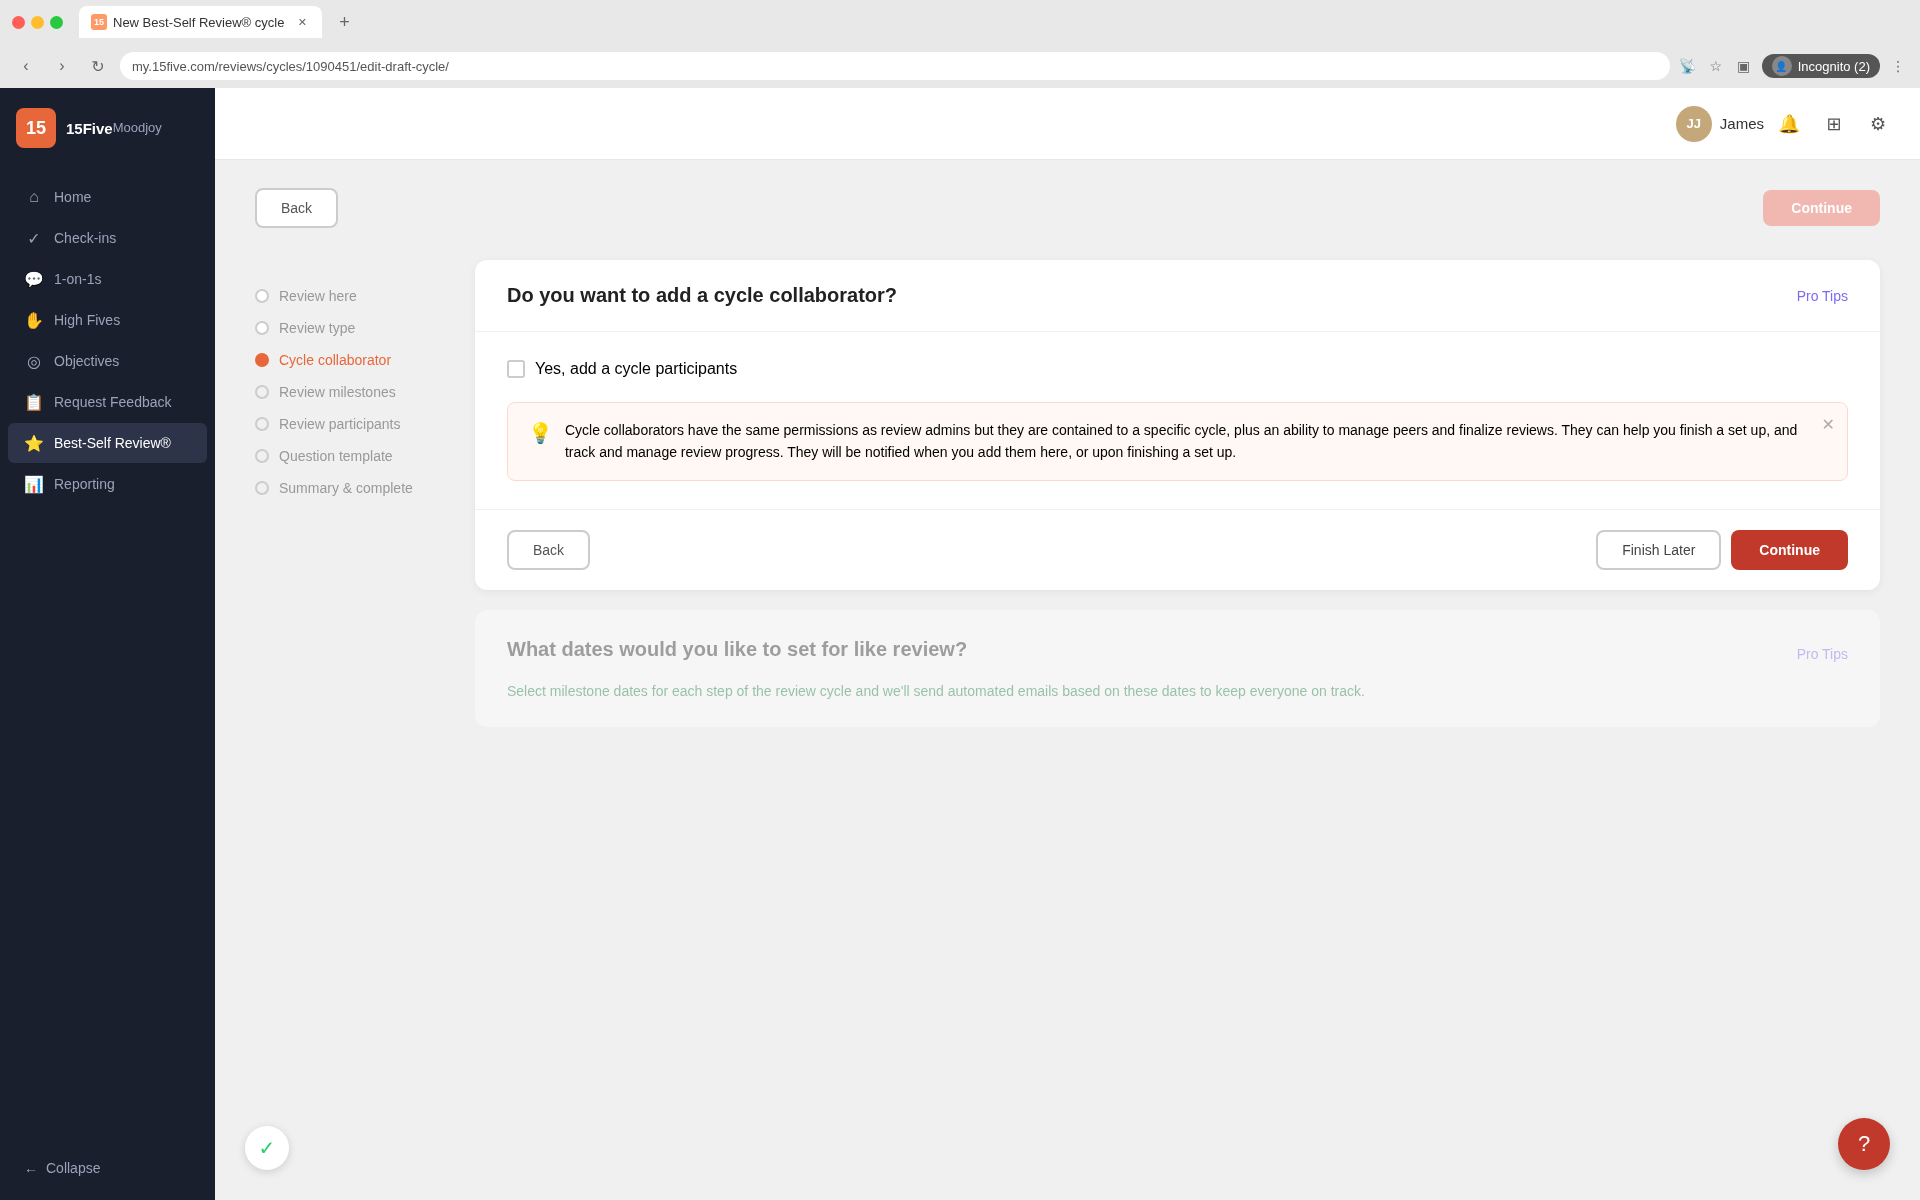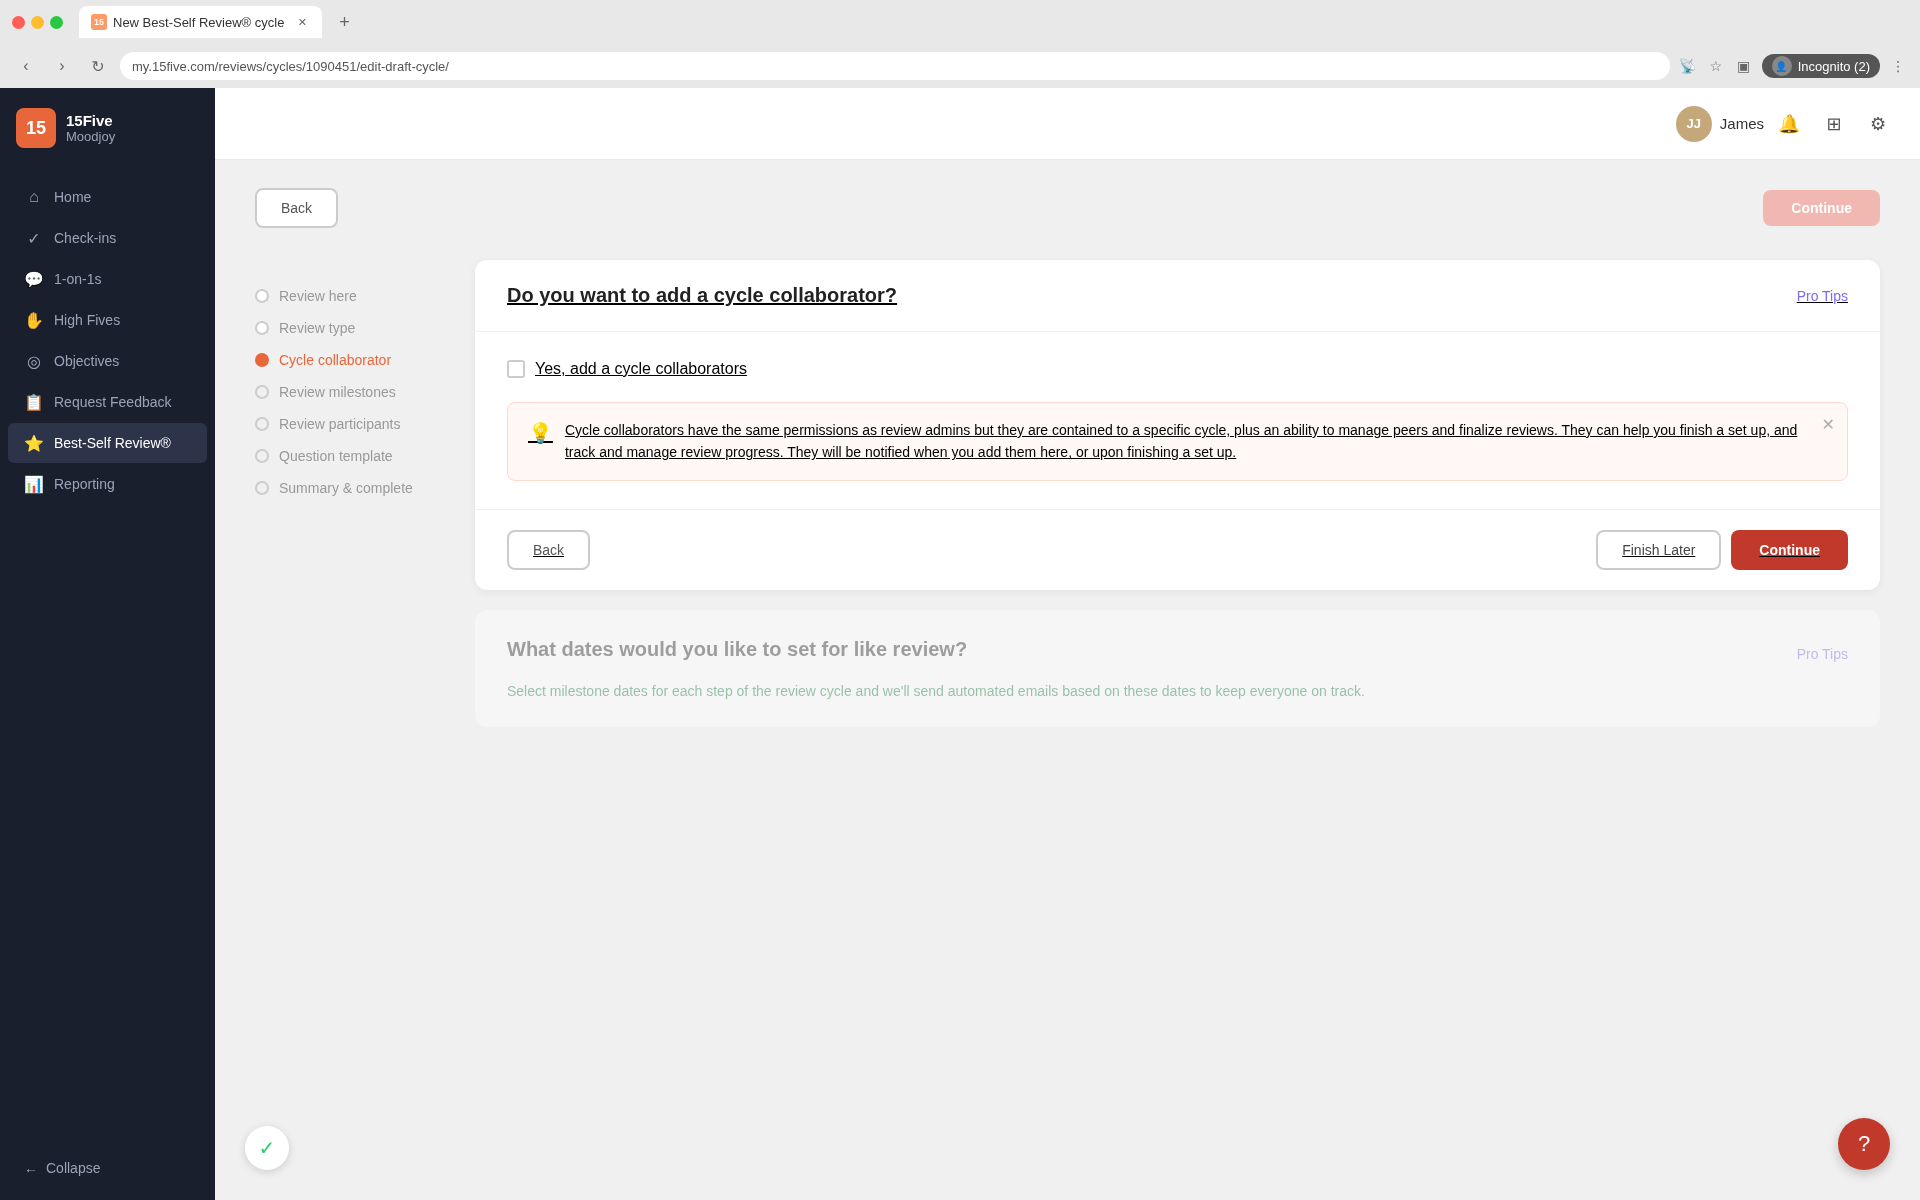--- a/index.html
+++ b/index.html
@@ -25,21 +25,21 @@
     .profile-btn { display: flex; align-items: center; gap: 6px; background: #555; border-radius: 14px; padding: 2px 10px; color: white; font-size: 13px; cursor: pointer; }
     .profile-avatar-sm { width: 20px; height: 20px; background: #888; border-radius: 50%; display: flex; align-items: center; justify-content: center; font-size: 10px; color: white; }
 
     
     .app { display: flex; flex: 1; height: calc(1200px - 88px); }
 
     
     .sidebar { width: 215px; background: #1a1f2e; display: flex; flex-direction: column; padding: 0; flex-shrink: 0; }
     .sidebar-logo { display: flex; align-items: center; gap: 10px; padding: 20px 16px; }
     .logo-icon { width: 40px; height: 40px; background: #e8673a; border-radius: 8px; display: flex; align-items: center; justify-content: center; font-size: 18px; color: white; font-weight: bold; flex-shrink: 0; }
-    .logo-text { display: flex; flex-direction: column; }
+    .logo-text { display: flex; flex-direction: row; }
     .logo-name { color: white; font-size: 15px; font-weight: 600; }
     .logo-sub { color: #9ba3b8; font-size: 13px; }
     .sidebar-nav { flex: 1; padding: 8px 0; }
     .nav-item { display: flex; align-items: center; gap: 10px; padding: 10px 16px; color: #9ba3b8; font-size: 14px; cursor: pointer; border-radius: 6px; margin: 1px 8px; }
     .nav-item.active { background: #2d3348; color: white; }
     .nav-icon { width: 20px; height: 20px; display: flex; align-items: center; justify-content: center; font-size: 16px; flex-shrink: 0; }
     .sidebar-bottom { padding: 16px; }
     .collapse-btn { display: flex; align-items: center; gap: 8px; color: #9ba3b8; font-size: 14px; cursor: pointer; padding: 8px; }
 
     
@@ -59,21 +59,21 @@
 
     
     .steps-panel { width: 220px; padding: 20px 0; }
     .step-item { display: flex; align-items: center; gap: 10px; padding: 8px 0; color: #999; font-size: 14px; }
     .step-item.active { color: #e8673a; font-weight: 500; }
     .step-dot { width: 14px; height: 14px; border-radius: 50%; border: 2px solid #ccc; flex-shrink: 0; }
     .step-dot.active { background: #e8673a; border-color: #e8673a; }
     .step-dot.completed { background: white; border-color: #ccc; }
 
     
-    .main-card { flex: 1; background: white; border-radius: 12px; overflow: hidden; box-shadow: 0 2px 8px rgba(0,0,0,0.06); text-decoration: underline; }
+    .main-card { flex: 1; background: white; border-radius: 12px; overflow: hidden; box-shadow: 0 2px 8px rgba(0,0,0,0.06); }
 
     
     .section-header { padding: 24px 32px; border-bottom: 1px solid #f0f0f0; display: flex; justify-content: space-between; align-items: center; }
     .section-title { font-size: 20px; font-weight: 600; color: #222; }
     .pro-tips-link { color: #7c6af0; font-size: 14px; font-weight: 500; cursor: pointer; }
 
     
     .section-content { padding: 28px 32px; }
 
     
@@ -252,21 +252,21 @@
         <div style="flex:1; display:flex; flex-direction:column; gap:20px;">
 
           <div class="main-card">
             <div class="section-header">
               <span class="section-title">Do you want to add a cycle collaborator?</span>
               <span class="pro-tips-link">Pro Tips</span>
             </div>
             <div class="section-content">
               <div class="checkbox-row">
                 <div class="custom-checkbox"></div>
-                <span>Yes, add a cycle collaborators</span>
+                <span>Yes, add a cycle participants</span>
               </div>
               <div class="info-box">
                 <span class="info-icon">💡</span>
                 <p class="info-text">Cycle collaborators have the same permissions as review admins but they are contained to a specific cycle, plus an ability to manage peers and finalize reviews. They can help you finish a set up, and track and manage review progress. They will be notified when you add them here, or upon finishing a set up.</p>
                 <span class="info-close">✕</span>
               </div>
             </div>
             <div class="action-row">
               <button class="btn-secondary">Back</button>
               <div class="right-btns">

